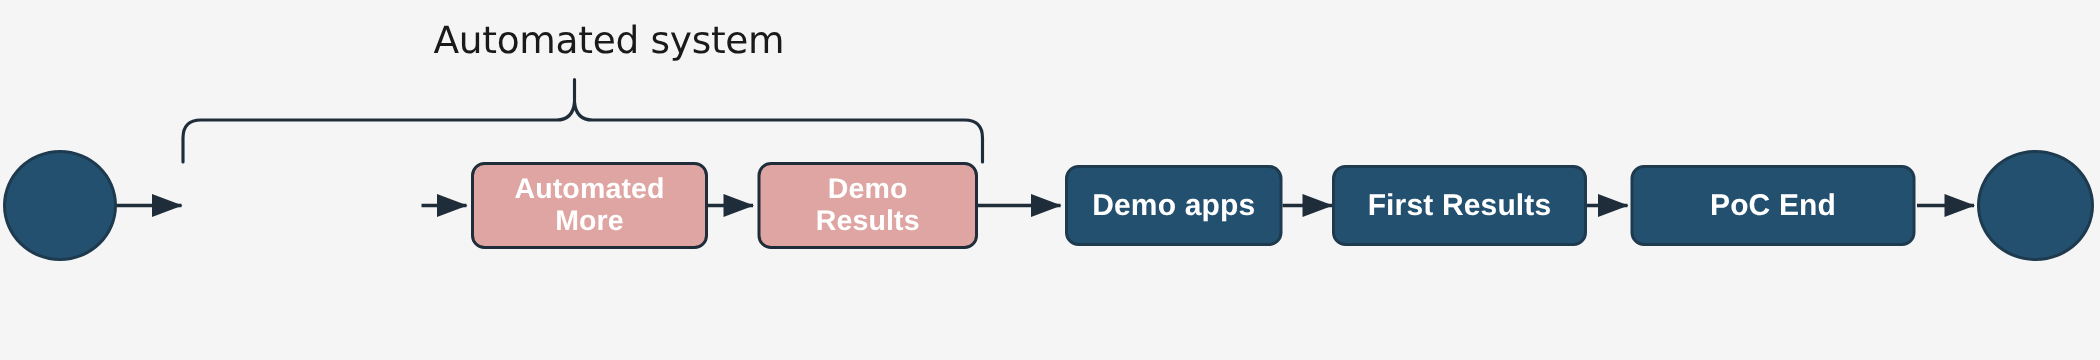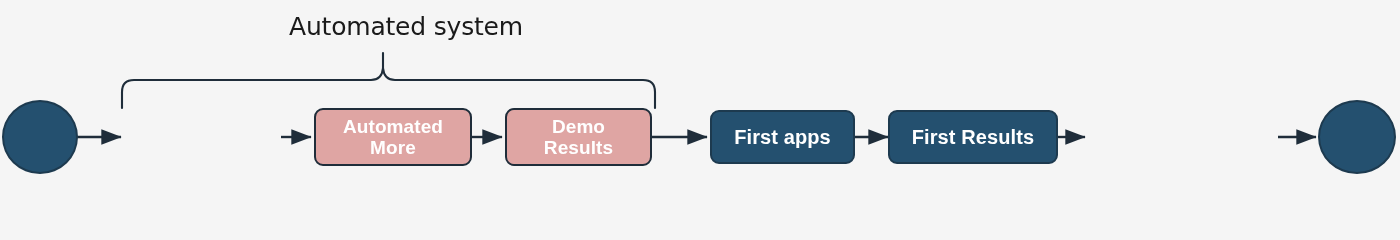--- a/index.html
+++ b/index.html
@@ -122,23 +122,26 @@
     <span class="node-label">Automated
 More</span>
   </div>
 
   <div class="node node-pink fs-19" style="left:505px; top:108px; width:147px; height:58px;">
     <span class="node-label">Demo
 Results</span>
   </div>
 
   <div class="node node-blue fs-20" style="left:710px; top:110px; width:145px; height:54px;">
-    <span class="node-label">First apps</span>
+    <span class="node-label">Demo apps</span>
   </div>
 
   <div class="node node-blue fs-20" style="left:888px; top:110px; width:170px; height:54px;">
     <span class="node-label">First  Results</span>
   </div>
 
+  <div class="node node-blue fs-20" style="left:1087px; top:110px; width:190px; height:54px;">
+    <span class="node-label">PoC End</span>
+  </div>
 
   <div class="terminator" style="left:1318px; top:100px; width:78px; height:74px;"></div>
 
 </div>
 
 </body></html>

